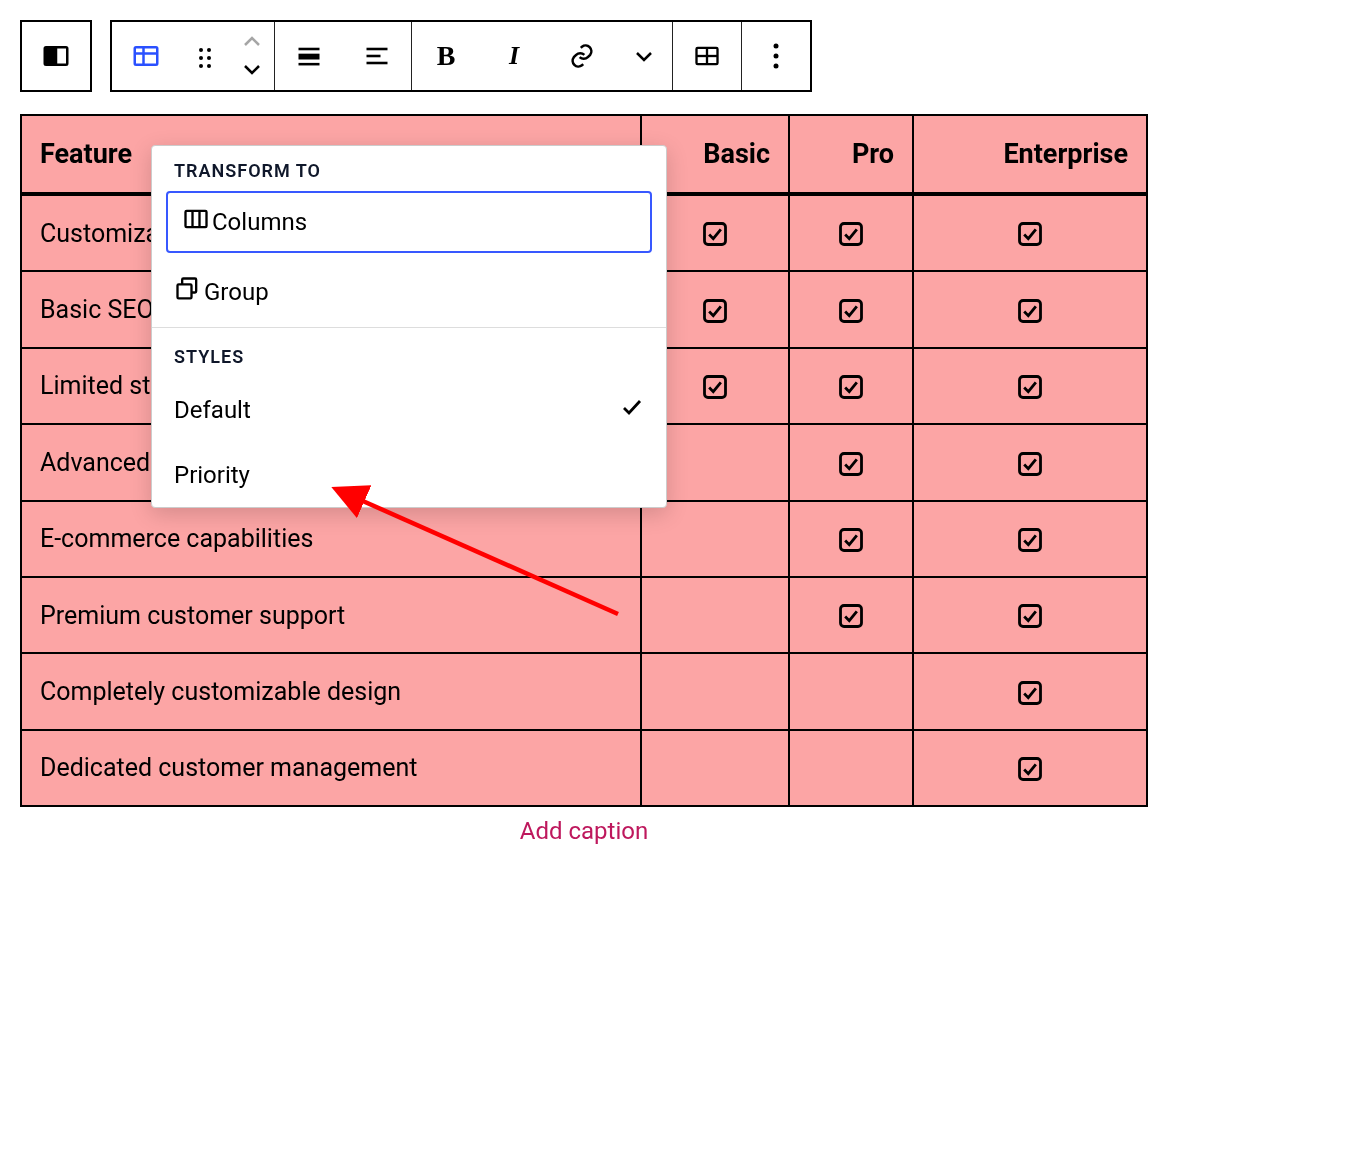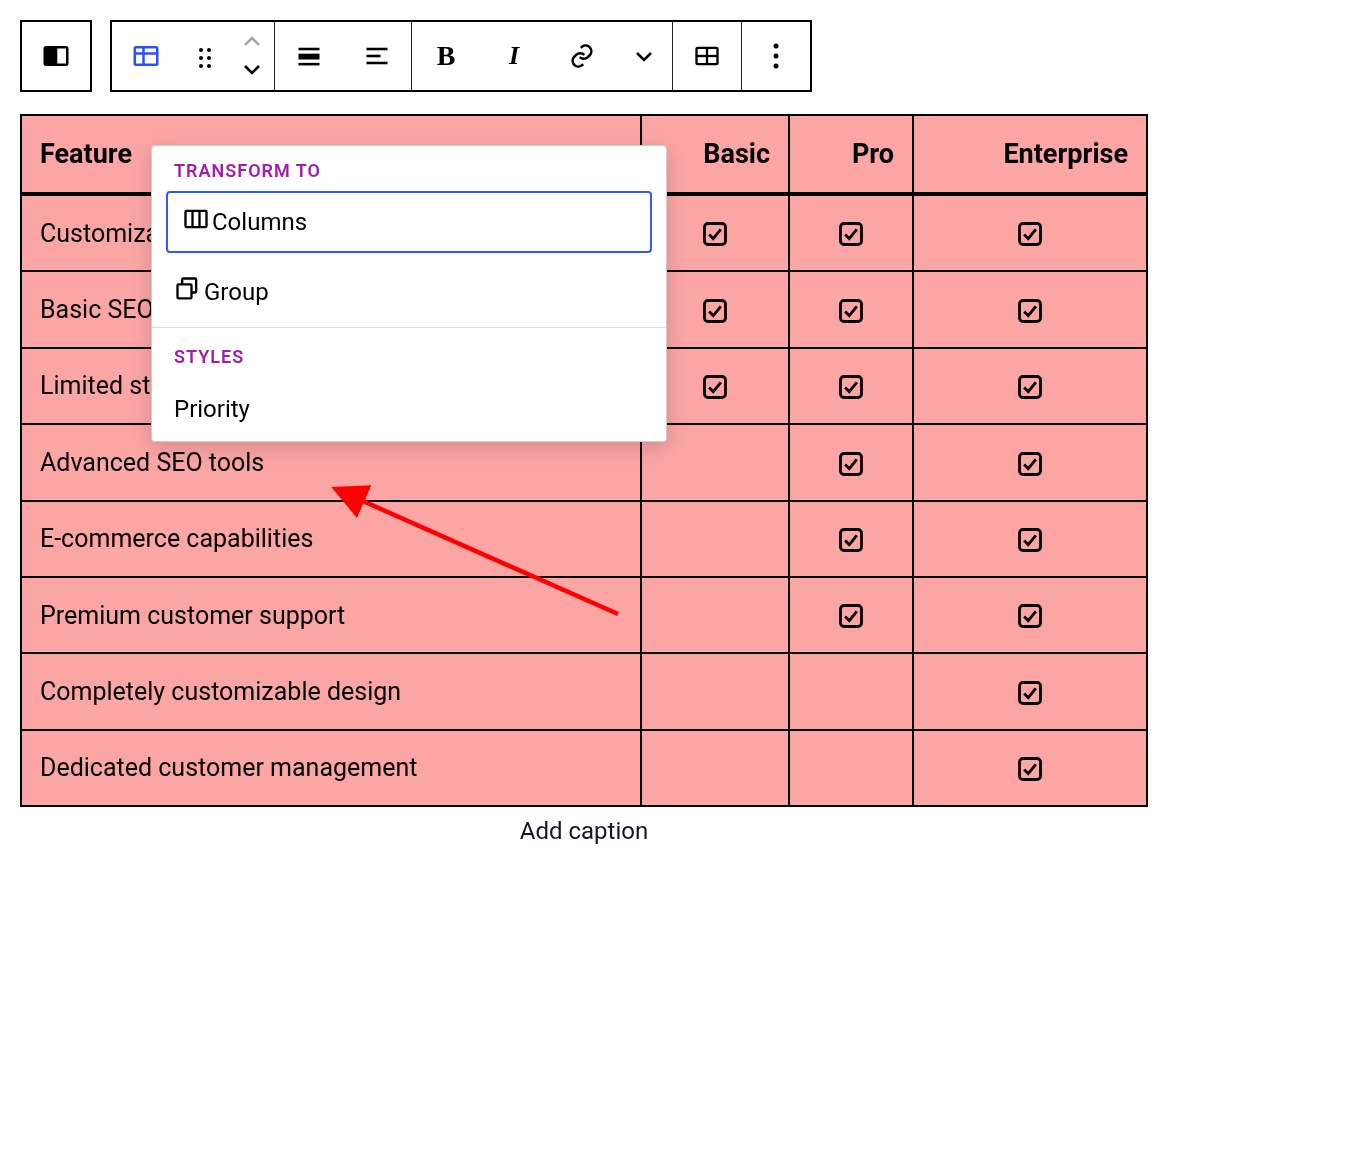--- a/index.html
+++ b/index.html
@@ -74,40 +74,40 @@
     border-bottom: 4px solid #000;
     font-size: 27px;
   }
   .ftable th:first-child { text-align: left; }
   .ftable td.center { text-align: center; padding: 22px 10px; }
   .check-icon svg { display: inline-block; vertical-align: middle; }
 
   .caption {
     text-align: center;
     margin-top: 10px;
-    color: #0f172a;
+    color: #be185d;
     font-size: 24px;
     width: 1128px;
   }
 
   
   .popover {
     position: absolute;
     top: 125px;
     left: 131px;
     width: 516px;
     background: #fff;
     border: 1px solid #ccc;
     box-shadow: 0 6px 22px rgba(0,0,0,0.16);
     border-radius: 4px;
     z-index: 20;
   }
   .pop-label {
     padding: 14px 22px 10px 22px;
-    color: #a21caf;
+    color: #0f172a;
     font-size: 18px;
     letter-spacing: 1px;
     font-weight: 600;
   }
   .pop-item {
     display: flex;
     align-items: center;
     gap: 2px;
     padding: 14px 22px;
     font-size: 24px;
@@ -392,20 +392,28 @@
           <rect x="3" y="8" width="12" height="12" rx="1" fill="#fff"></rect>
         </svg>
       </span>
       <span>Group</span>
     </div>
 
     <div class="pop-divider"></div>
     <div class="pop-label">STYLES</div>
 
     <div class="pop-style-item">
+      <span>Default</span>
+      <span class="tick">
+        <svg width="24" height="24" viewBox="0 0 24 24" fill="none" stroke="#000" stroke-width="2.8">
+            <polyline points="4,13 9,18 20,6"></polyline>
+          </svg>
+      </span>
+    </div>
+    <div class="pop-style-item">
       <span>Priority</span>
     </div>
   </div>
 
   <svg class="arrow-overlay" width="1160" height="1000">
     <defs>
       <marker id="ah" markerWidth="8" markerHeight="8" refX="2" refY="4" orient="auto">
         <path d="M0,0 L8,4 L0,8 Z" fill="#ff0000"></path>
       </marker>
     </defs>

